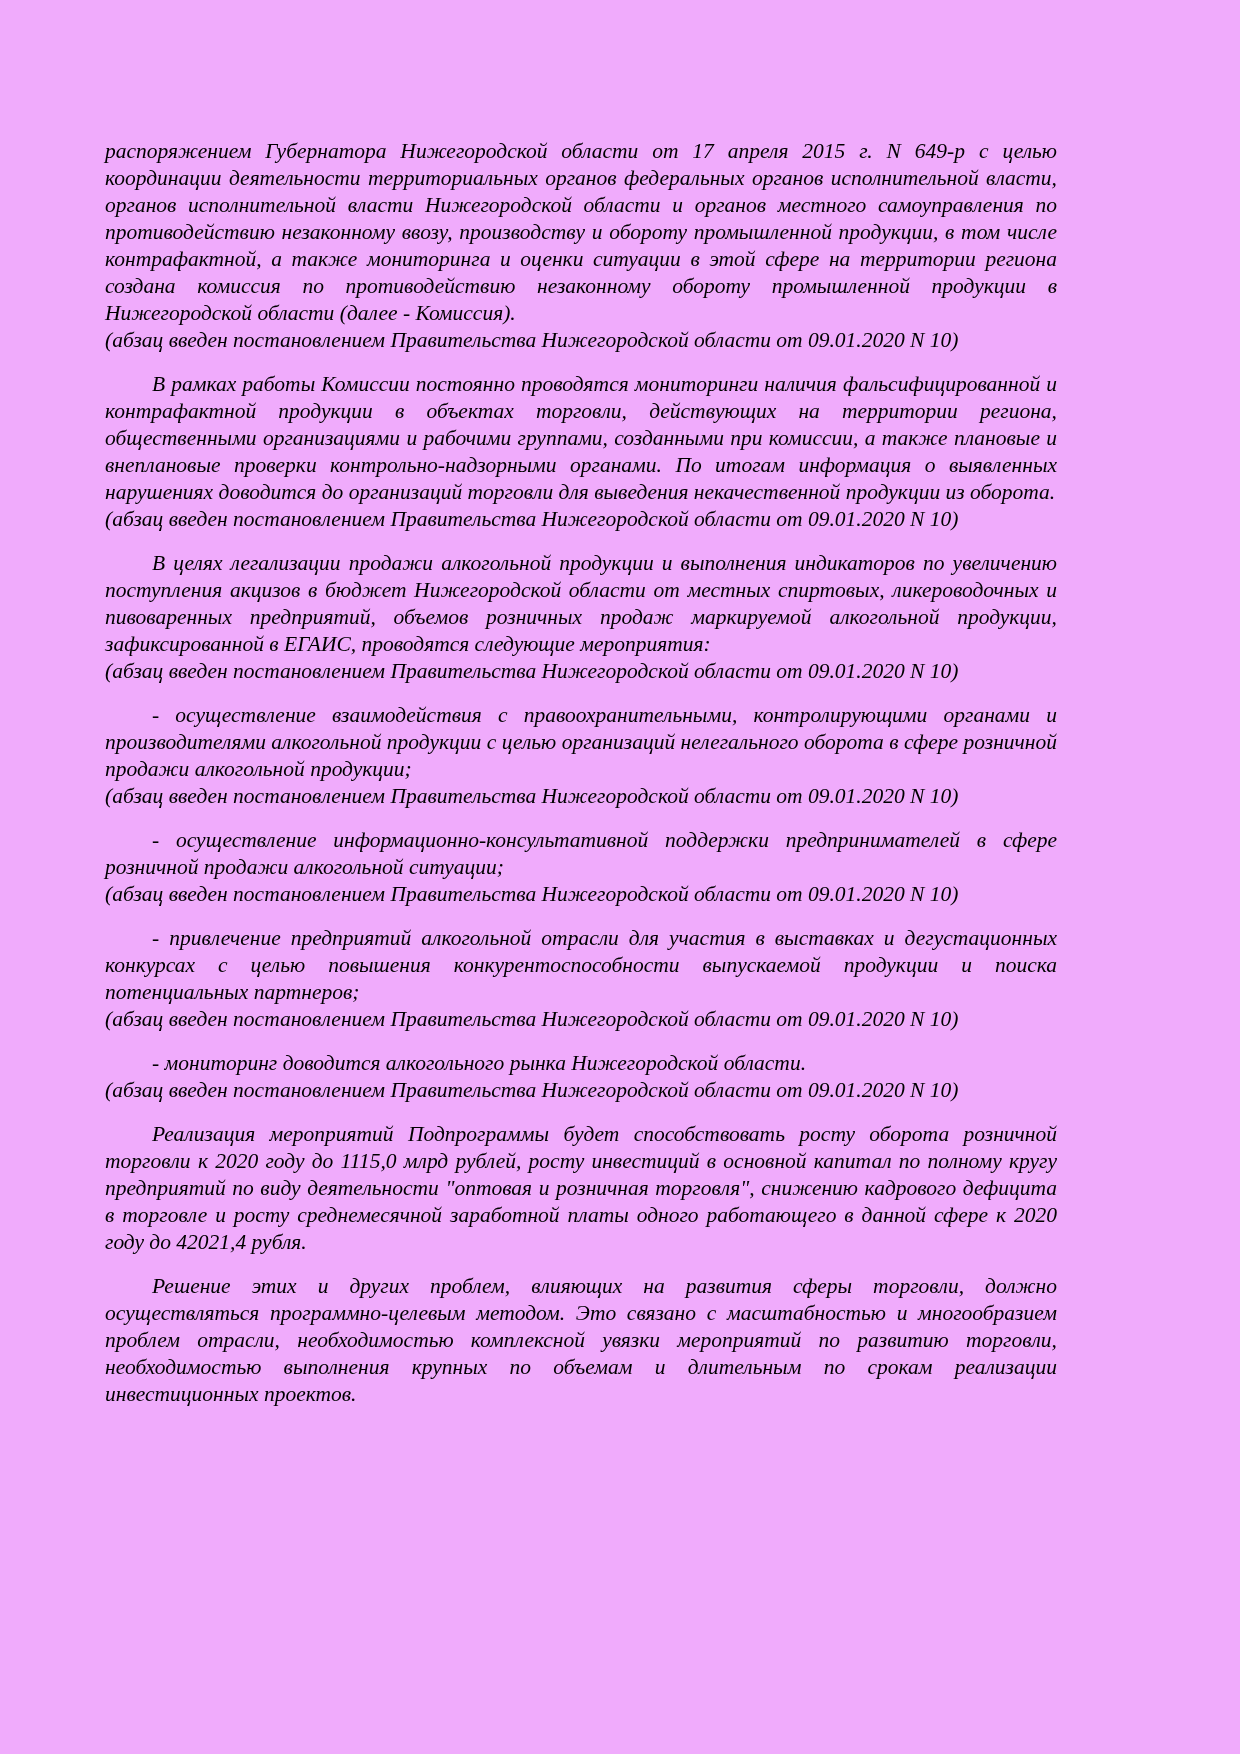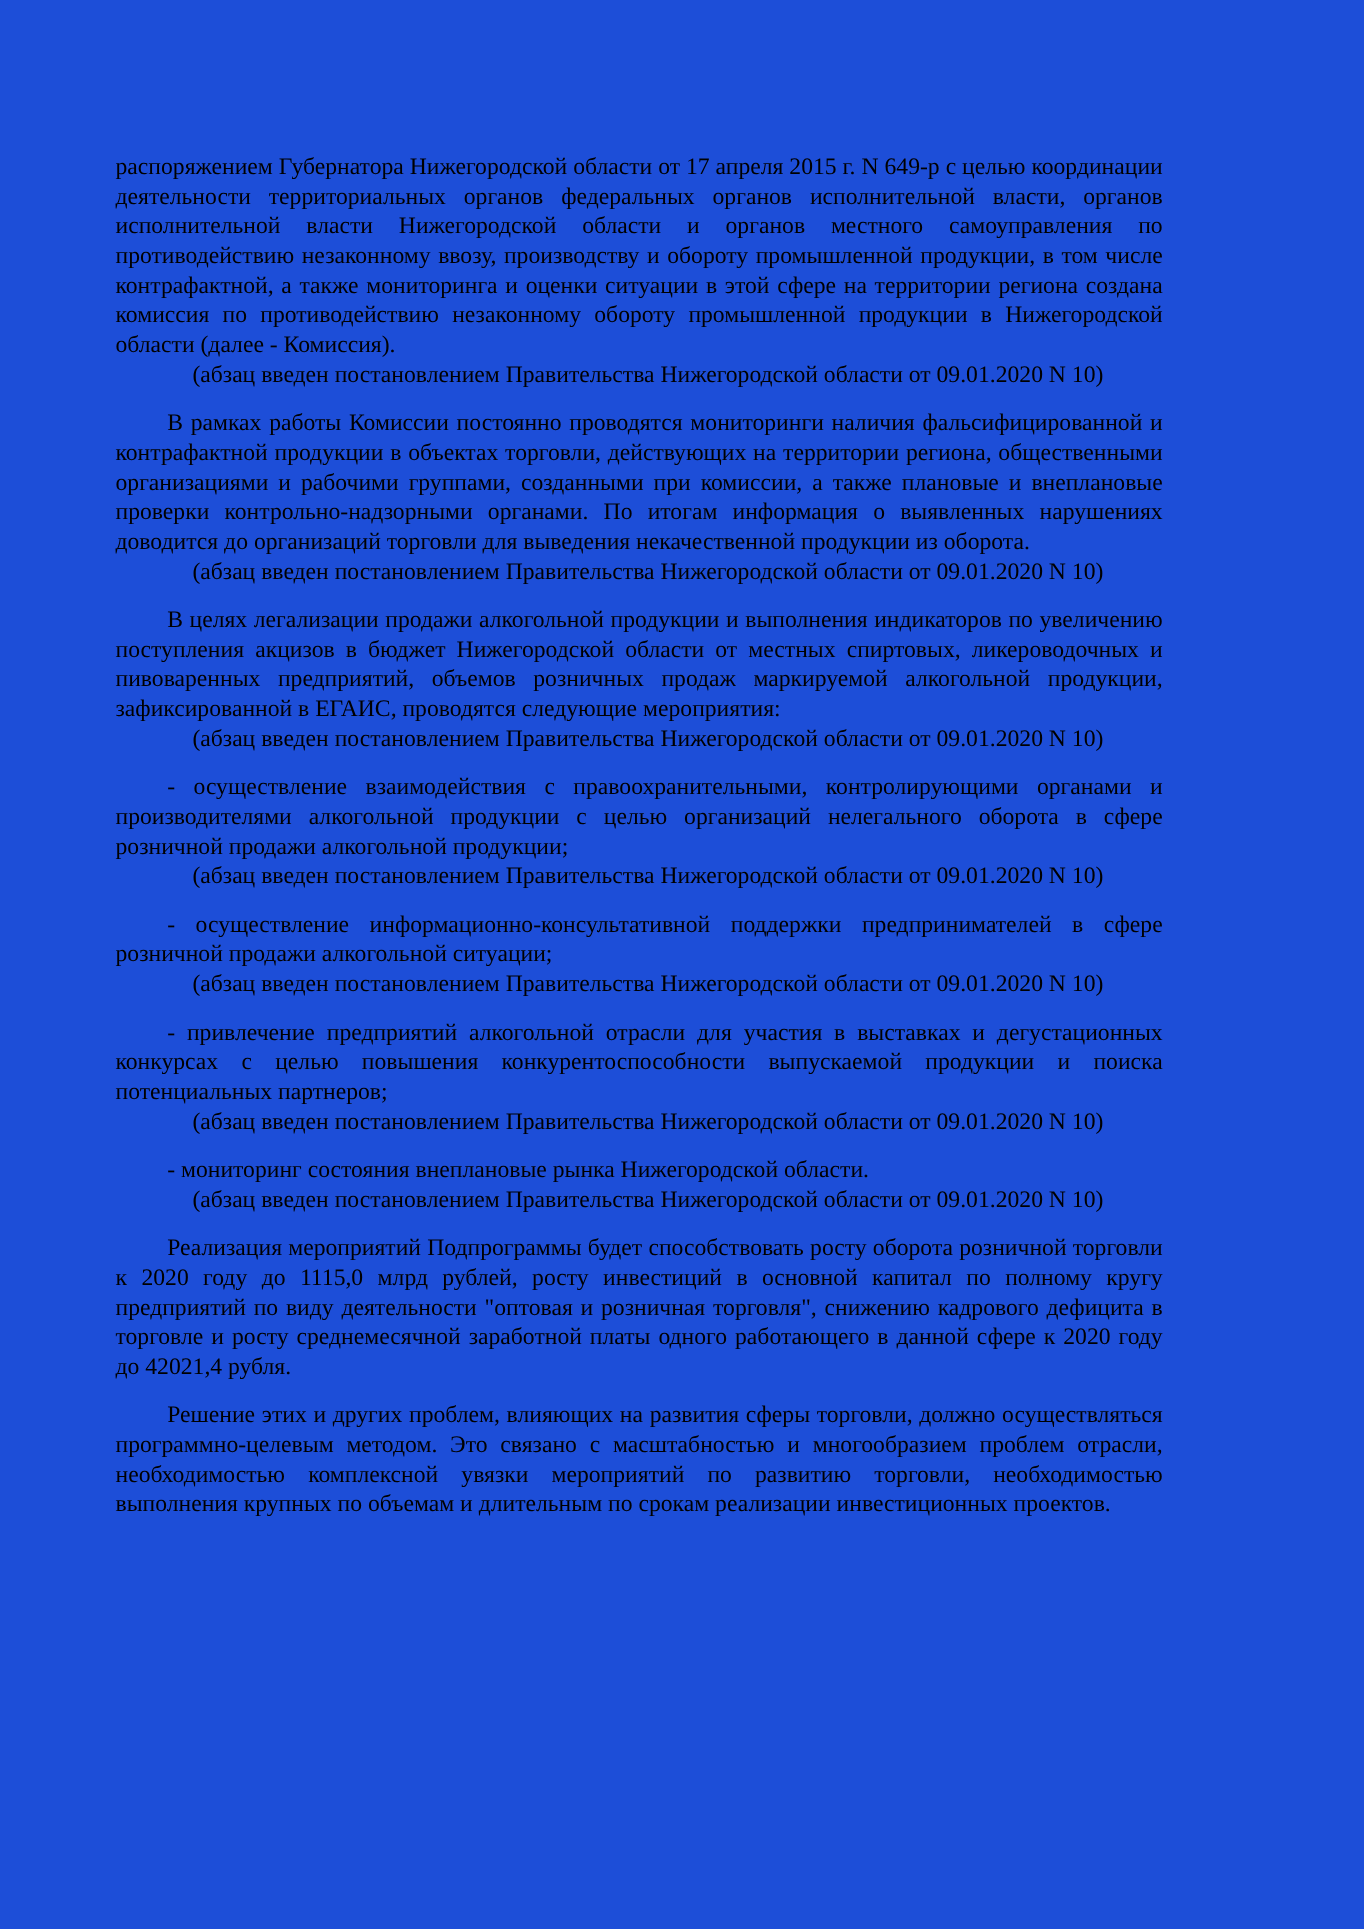--- a/index.html
+++ b/index.html
@@ -4,43 +4,43 @@
 <style>
   html, body {
     margin: 0;
     padding: 0;
     background: #ffffff;
   }
   .page {
     position: relative;
     width: 1240px;
     height: 1754px;
-    background: #1d4ed8;
+    background: #f0abfc;
     overflow: hidden;
+    font-style: italic;
   }
   .content {
     position: absolute;
     top: 138px;
     left: 105px;
     width: 952px;
     font-family: "Liberation Serif", serif;
     font-size: 21.5px;
     line-height: 27px;
     color: #000000;
   }
   .content p {
     margin: 0;
     padding: 0;
   }
   .content p.body {
     text-align: justify;
   }
   .content p.note {
-    text-align: center;
-    margin-left: 16px;
+    text-align: left;
   }
   .content p.indent {
     text-indent: 47px;
   }
   .content p.space-before {
     margin-top: 17px;
   }
 </style>
 </head>
 <body>
@@ -52,18 +52,18 @@
       <p class="body indent space-before">В рамках работы Комиссии постоянно проводятся мониторинги наличия фальсифицированной и контрафактной продукции в объектах торговли, действующих на территории региона, общественными организациями и рабочими группами, созданными при комиссии, а также плановые и внеплановые проверки контрольно-надзорными органами. По итогам информация о выявленных нарушениях доводится до организаций торговли для выведения некачественной продукции из оборота.</p>
       <p class="note">(абзац введен постановлением Правительства Нижегородской области от 09.01.2020 N 10)</p>
       <p class="body indent space-before">В целях легализации продажи алкогольной продукции и выполнения индикаторов по увеличению поступления акцизов в бюджет Нижегородской области от местных спиртовых, ликероводочных и пивоваренных предприятий, объемов розничных продаж маркируемой алкогольной продукции, зафиксированной в ЕГАИС, проводятся следующие мероприятия:</p>
       <p class="note">(абзац введен постановлением Правительства Нижегородской области от 09.01.2020 N 10)</p>
       <p class="body indent space-before">- осуществление взаимодействия с правоохранительными, контролирующими органами и производителями алкогольной продукции с целью организаций нелегального оборота в сфере розничной продажи алкогольной продукции;</p>
       <p class="note">(абзац введен постановлением Правительства Нижегородской области от 09.01.2020 N 10)</p>
       <p class="body indent space-before">- осуществление информационно-консультативной поддержки предпринимателей в сфере розничной продажи алкогольной ситуации;</p>
       <p class="note">(абзац введен постановлением Правительства Нижегородской области от 09.01.2020 N 10)</p>
       <p class="body indent space-before">- привлечение предприятий алкогольной отрасли для участия в выставках и дегустационных конкурсах с целью повышения конкурентоспособности выпускаемой продукции и поиска потенциальных партнеров;</p>
       <p class="note">(абзац введен постановлением Правительства Нижегородской области от 09.01.2020 N 10)</p>
-      <p class="body indent space-before">- мониторинг состояния внеплановые рынка Нижегородской области.</p>
+      <p class="body indent space-before">- мониторинг доводится алкогольного рынка Нижегородской области.</p>
       <p class="note">(абзац введен постановлением Правительства Нижегородской области от 09.01.2020 N 10)</p>
       <p class="body indent space-before">Реализация мероприятий Подпрограммы будет способствовать росту оборота розничной торговли к 2020 году до 1115,0 млрд рублей, росту инвестиций в основной капитал по полному кругу предприятий по виду деятельности "оптовая и розничная торговля", снижению кадрового дефицита в торговле и росту среднемесячной заработной платы одного работающего в данной сфере к 2020 году до 42021,4 рубля.</p>
       <p class="body indent space-before">Решение этих и других проблем, влияющих на развития сферы торговли, должно осуществляться программно-целевым методом. Это связано с масштабностью и многообразием проблем отрасли, необходимостью комплексной увязки мероприятий по развитию торговли, необходимостью выполнения крупных по объемам и длительным по срокам реализации инвестиционных проектов.</p>
     </div>
 </div>
 
 </body></html>

